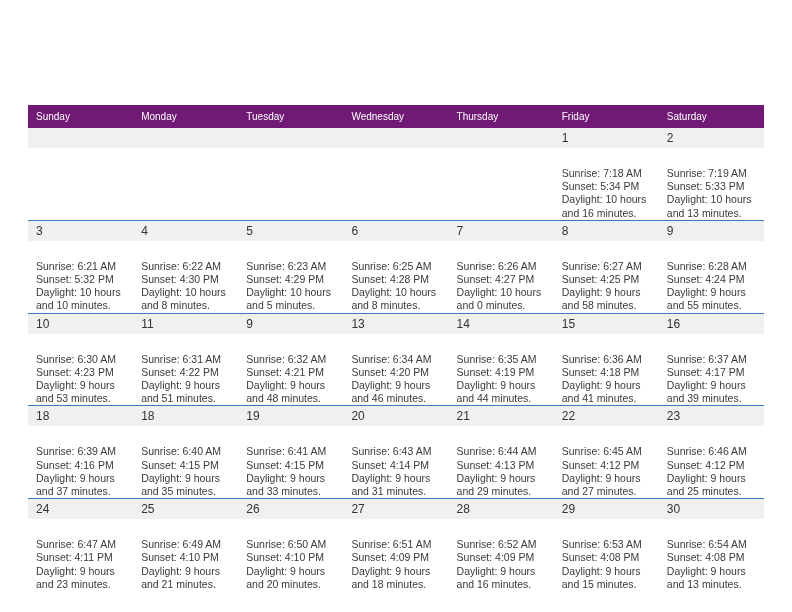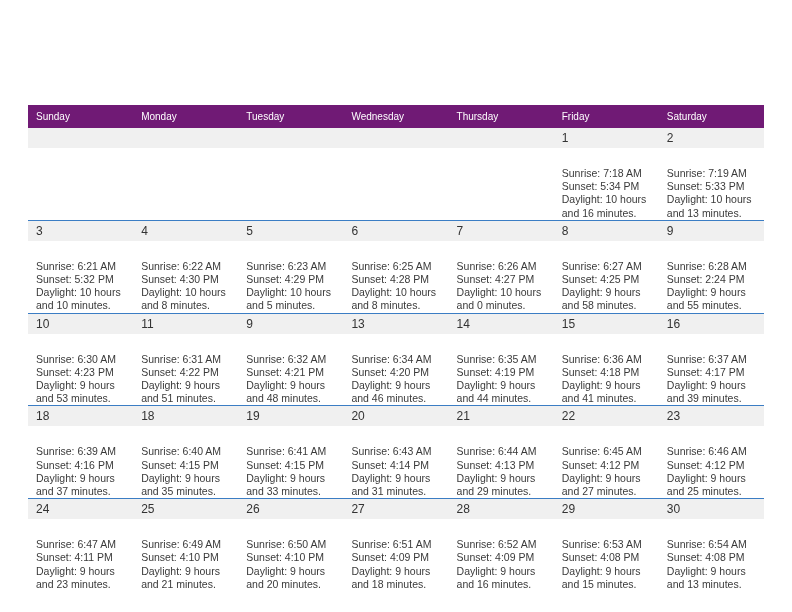--- a/index.html
+++ b/index.html
@@ -241,21 +241,21 @@
             <div class="daybody">
               <div>Sunrise: 6:27 AM</div>
               <div>Sunset: 4:25 PM</div>
               <div class="wrap">Daylight: 9 hours and 58 minutes.</div>
             </div>
           </td>
           <td>
             <div class="daynum">9</div>
             <div class="daybody">
               <div>Sunrise: 6:28 AM</div>
-              <div>Sunset: 2:24 PM</div>
+              <div>Sunset: 4:24 PM</div>
               <div class="wrap">Daylight: 9 hours and 55 minutes.</div>
             </div>
           </td>
         </tr>
         <tr class="week-row">
           <td>
             <div class="daynum">10</div>
             <div class="daybody">
               <div>Sunrise: 6:30 AM</div>
               <div>Sunset: 4:23 PM</div>

